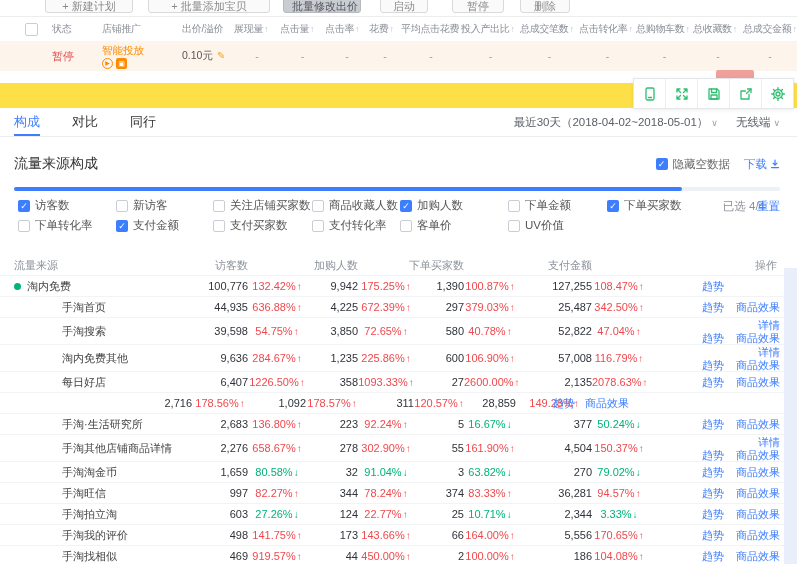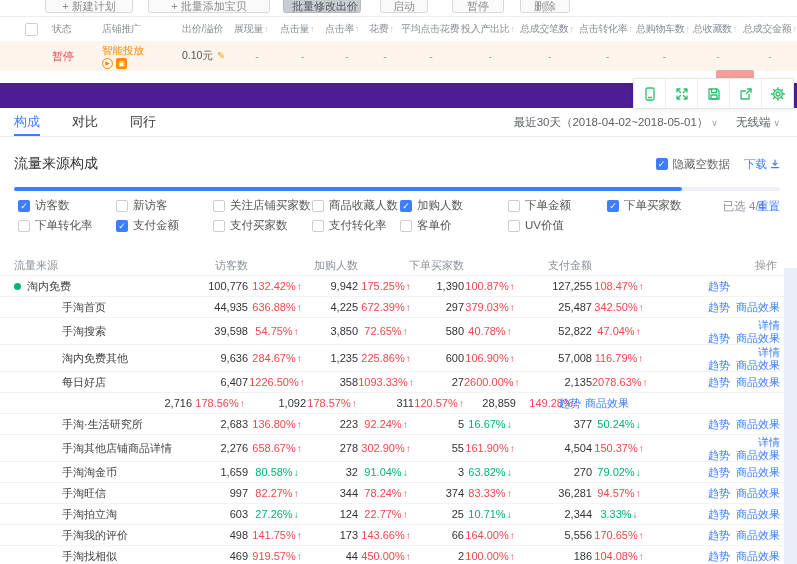--- a/index.html
+++ b/index.html
@@ -1,17 +1,17 @@
 <!DOCTYPE html>
 <html><head>
 <meta charset="utf-8">
 <style>
   html,body{margin:0;padding:0;}
   body{font-family:"Liberation Sans","DejaVu Sans",sans-serif;background:#f0f2f5;}
-  .stage{position:relative;width:797px;height:564px;overflow:hidden;background:#4c1d95;}
+  .stage{position:relative;width:797px;height:564px;overflow:hidden;background:#fde047;}
 
   
   .top-card{position:absolute;left:0;top:0;width:797px;height:83px;background:#fff;overflow:hidden;z-index:1;}
   .btn-strip{position:relative;height:16px;border-bottom:1px solid #ededed;overflow:hidden;background:#fff;}
   .tbtn{position:absolute;top:-14px;height:27px;border:1px solid #d9d9d9;border-radius:3px;background:#fafafa;
         font-size:11px;color:#8a8a8a;box-sizing:border-box;text-align:center;line-height:38px;overflow:hidden;
         font-family:inherit;padding:0 8px;white-space:nowrap;}
   .tbtn.active{background:#c9cdd2;border-color:#b6bac0;color:#54585e;}
   .c-head{display:flex;align-items:center;height:24px;font-size:10px;color:#8a8f97;letter-spacing:-0.3px;}
   .c-cell{flex:0 0 auto;box-sizing:border-box;white-space:nowrap;}
@@ -77,21 +77,21 @@
   .t-row.tall{height:26px;}
   .cell-name{padding-left:62px;color:#444;white-space:nowrap;overflow:hidden;}
   .cell-name.parent{padding-left:14px;display:flex;align-items:center;gap:6px;}
   .dot{width:7px;height:7px;border-radius:50%;background:#00b57a;flex:0 0 auto;}
   .cell-val{text-align:right;color:#2f3339;}
   .cell-pct{text-align:center;white-space:nowrap;}
   .cell-pct .arr{font-weight:700;font-size:10px;margin-left:1px;}
   .up{color:#f0484d;}
   .down{color:#00b376;}
   .cell-act{padding-right:17px;display:flex;flex-direction:column;justify-content:center;gap:1px;}
-  .act-line{display:flex;justify-content:flex-end;gap:4px;font-size:11px;line-height:12px;color:#3d7eff;}
+  .act-line{display:flex;justify-content:flex-end;gap:10px;font-size:11px;line-height:12px;color:#3d7eff;}
   .act-slot2{width:46px;text-align:right;}
   .act-link{cursor:pointer;white-space:nowrap;}
 
   .right-strip{position:absolute;right:0;top:268px;width:13px;height:296px;background:#e9eefa;z-index:4;}
 </style>
 </head>
 <body>
 
 <div class="stage">
 

